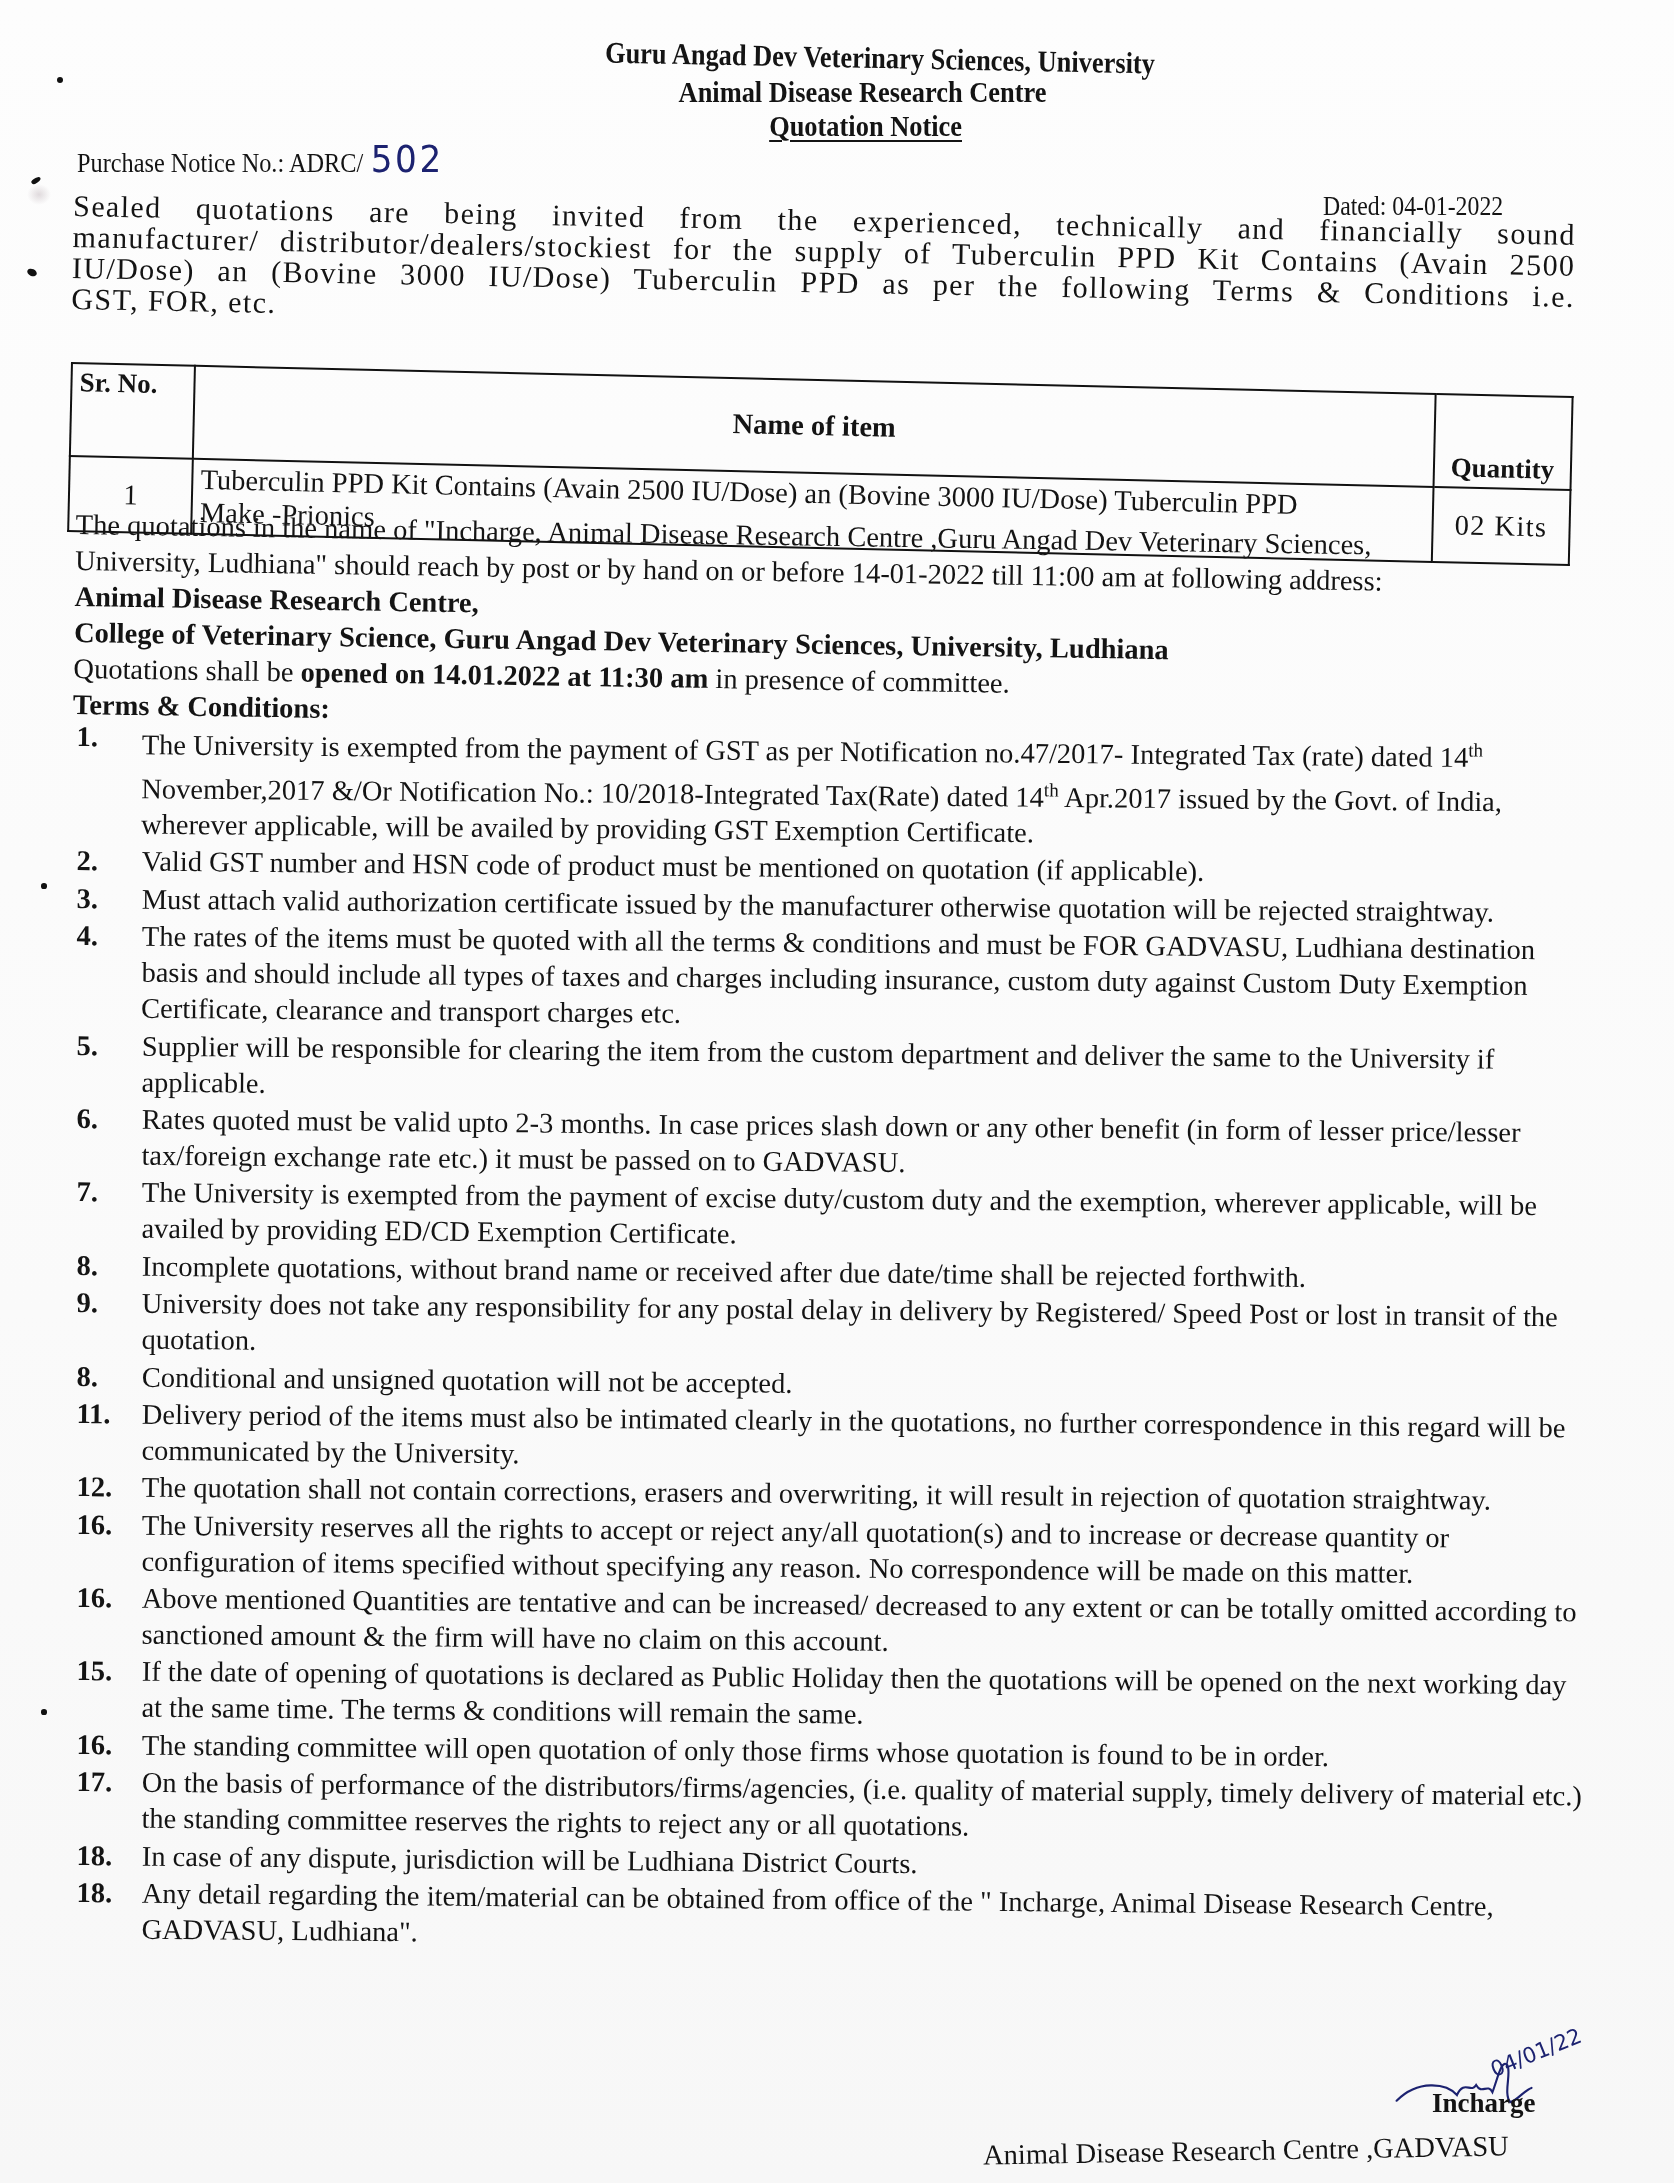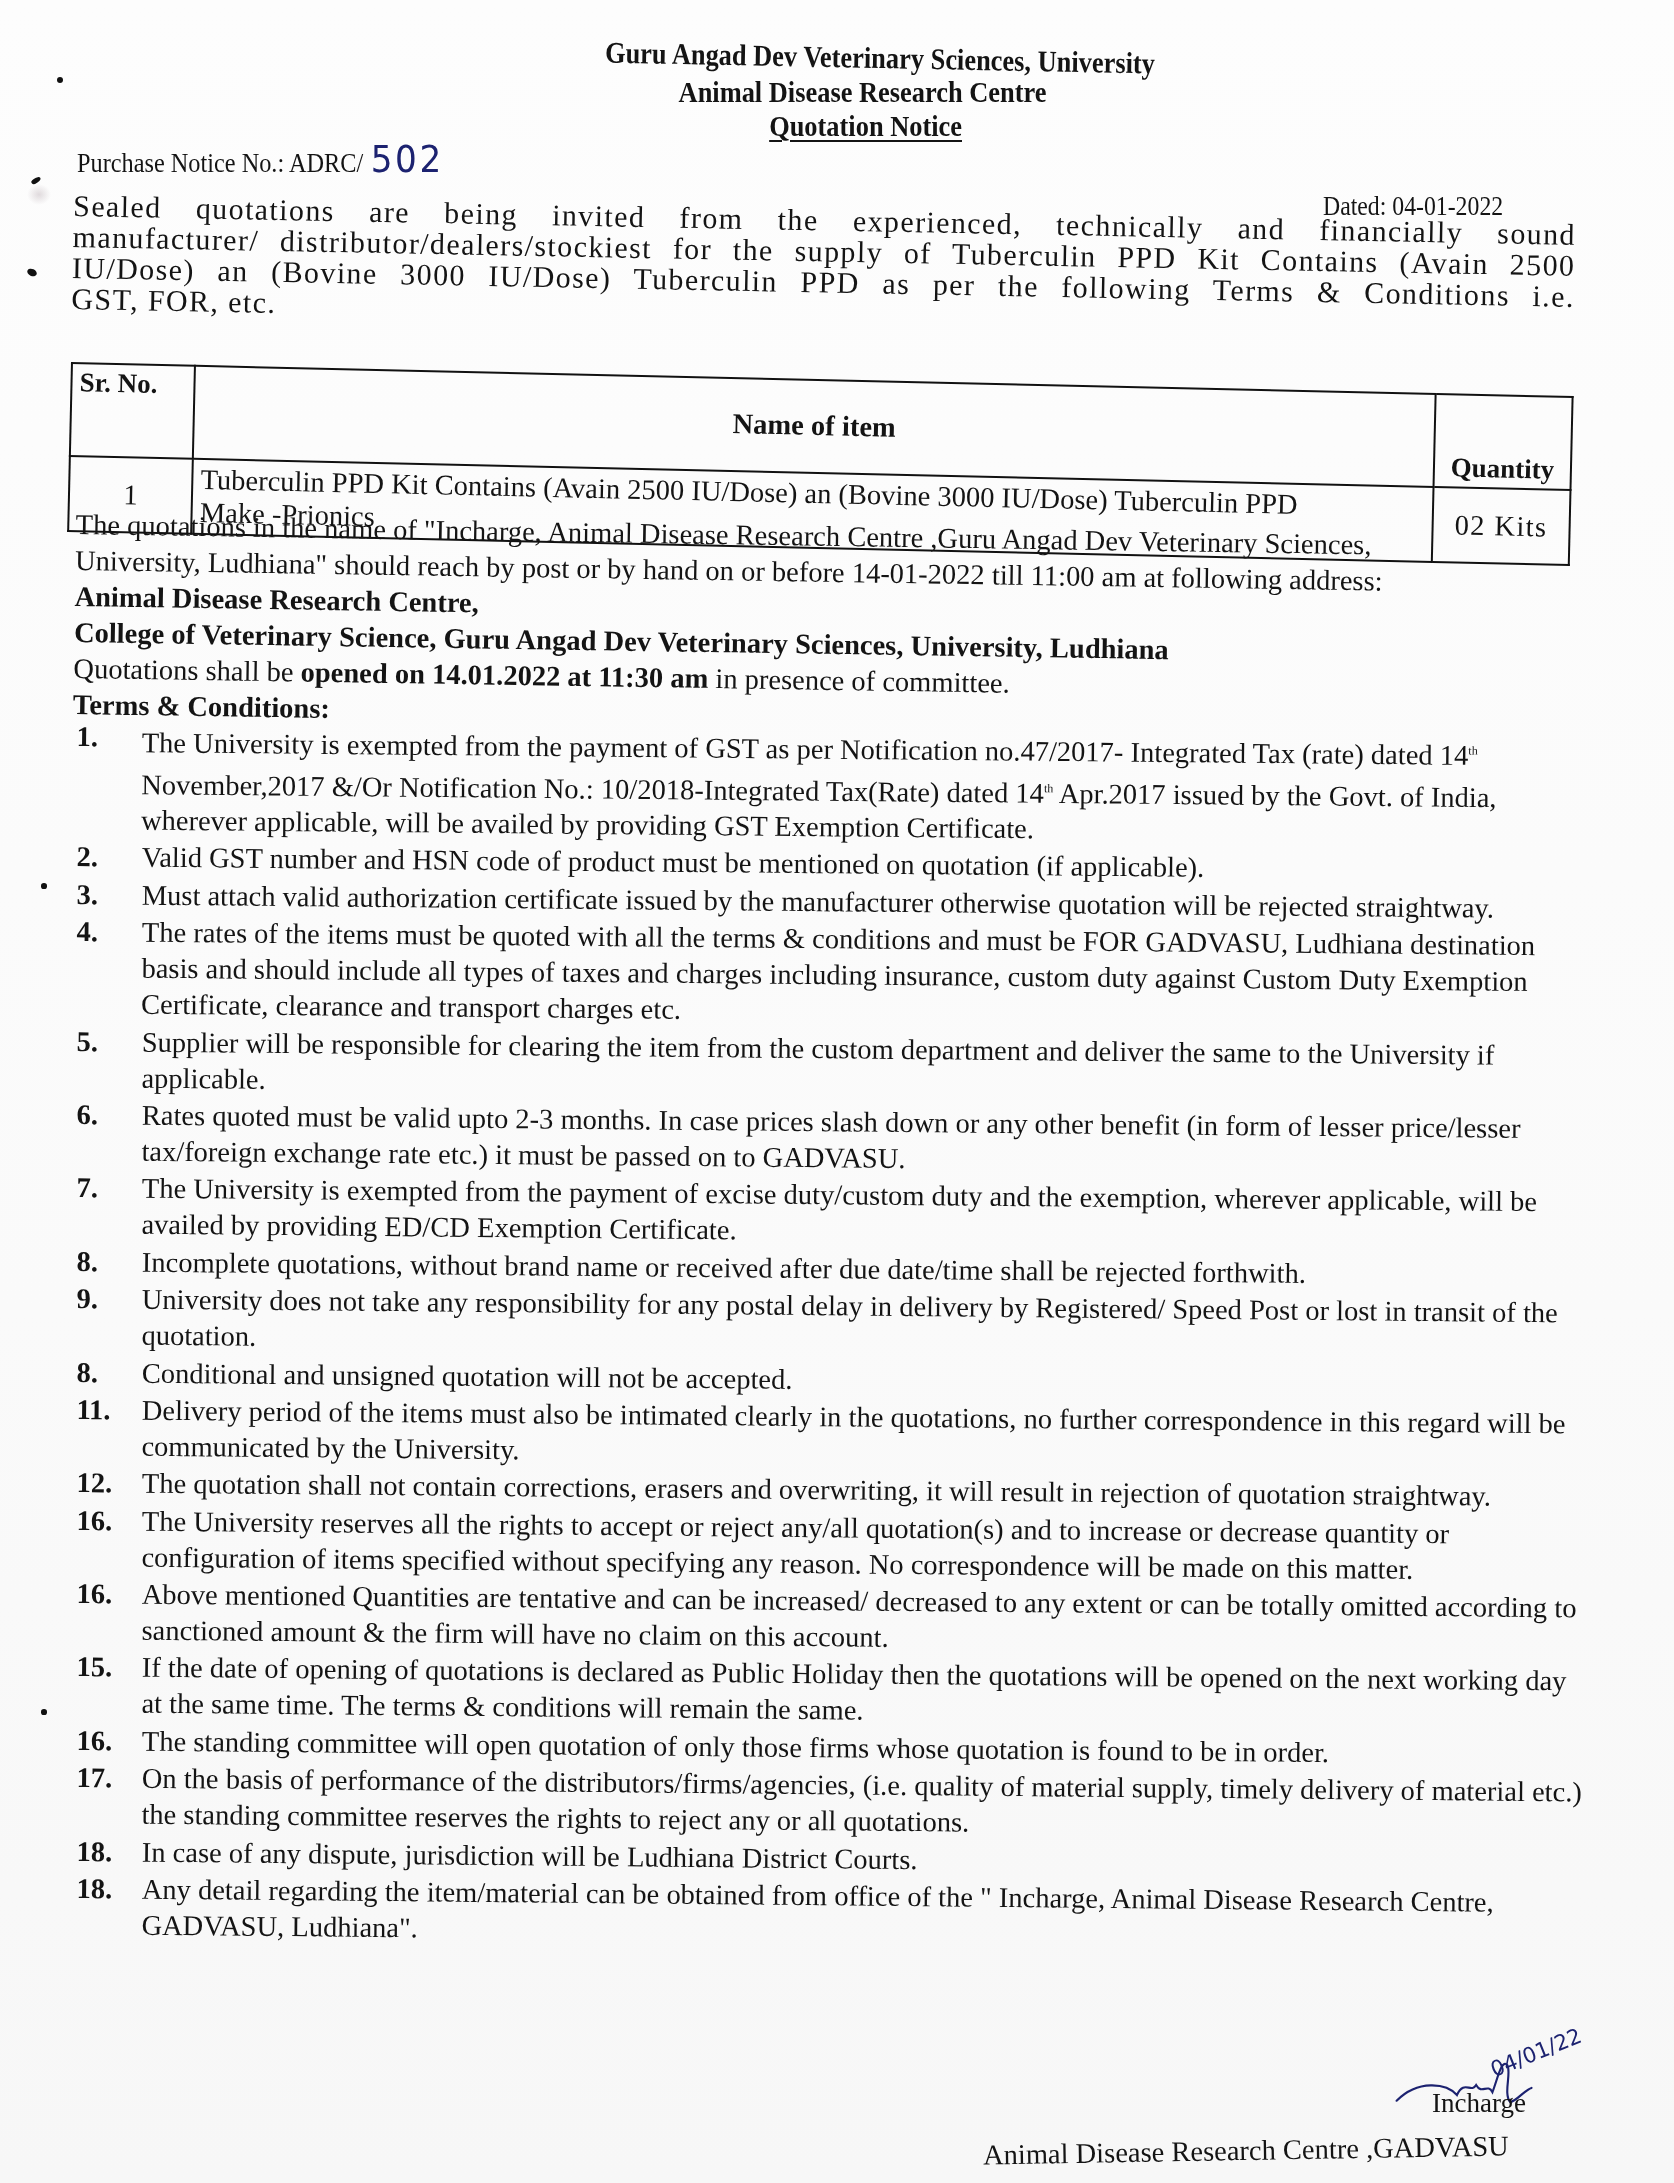--- a/index.html
+++ b/index.html
@@ -161,21 +161,21 @@
       transform: rotate(0.55deg);
       transform-origin: left top;
     }
     .terms li .num {
       position: absolute;
       left: 5.7px;
       top: 0;
       font-weight: bold;
       width: 57px;
     }
-    .terms li sup { font-size: 12px; }
+    .terms li sup { font-size: 19px; }
 
     
     .signature-block {
       position: absolute;
       left: 983px; top: 2051px;
       width: 641px;
       height: 128px;
     }
     .sig-svg {
       position: absolute;
@@ -189,21 +189,21 @@
       font-size: 21.4px;
       color: #1c2270;
       transform: rotate(-22deg);
       transform-origin: left bottom;
       white-space: nowrap;
     }
     .incharge {
       position: absolute;
       left: 449px; top: 37px;
       font-size: 27px;
-      font-weight: normal;
+      font-weight: bold;
     }
     .office {
       position: absolute;
       left: 0; top: 84px;
       font-size: 28.5px;
       white-space: nowrap;
       transform: rotate(-1deg);
     }
   </style>
 </head>

